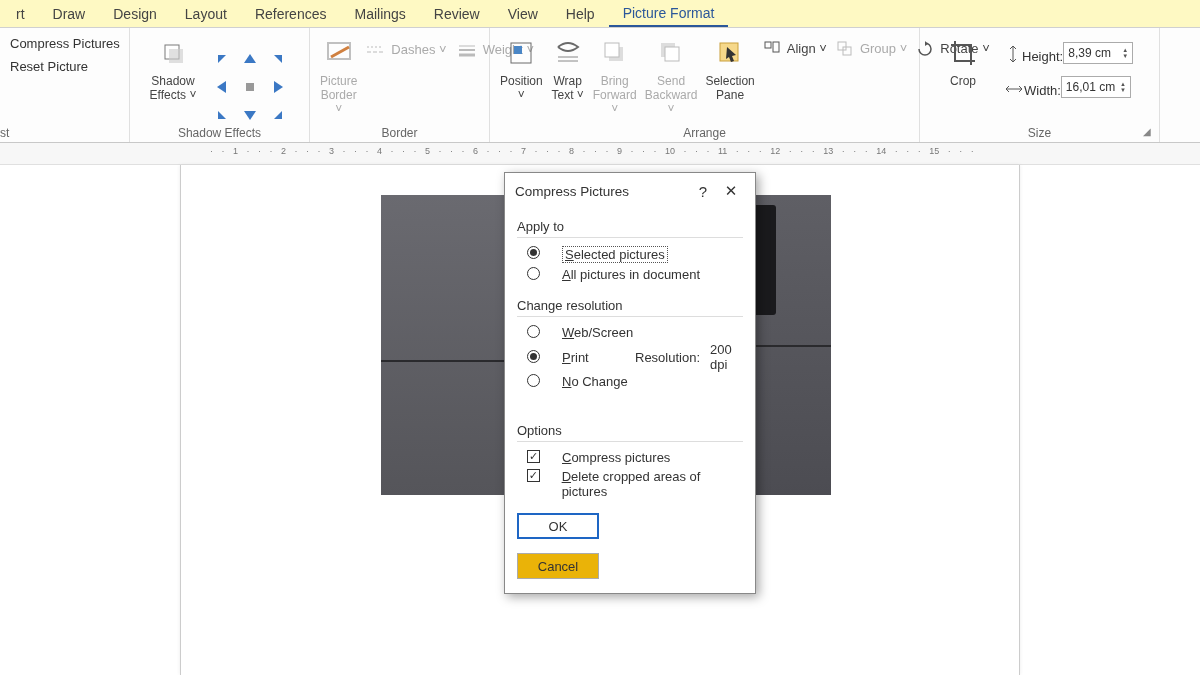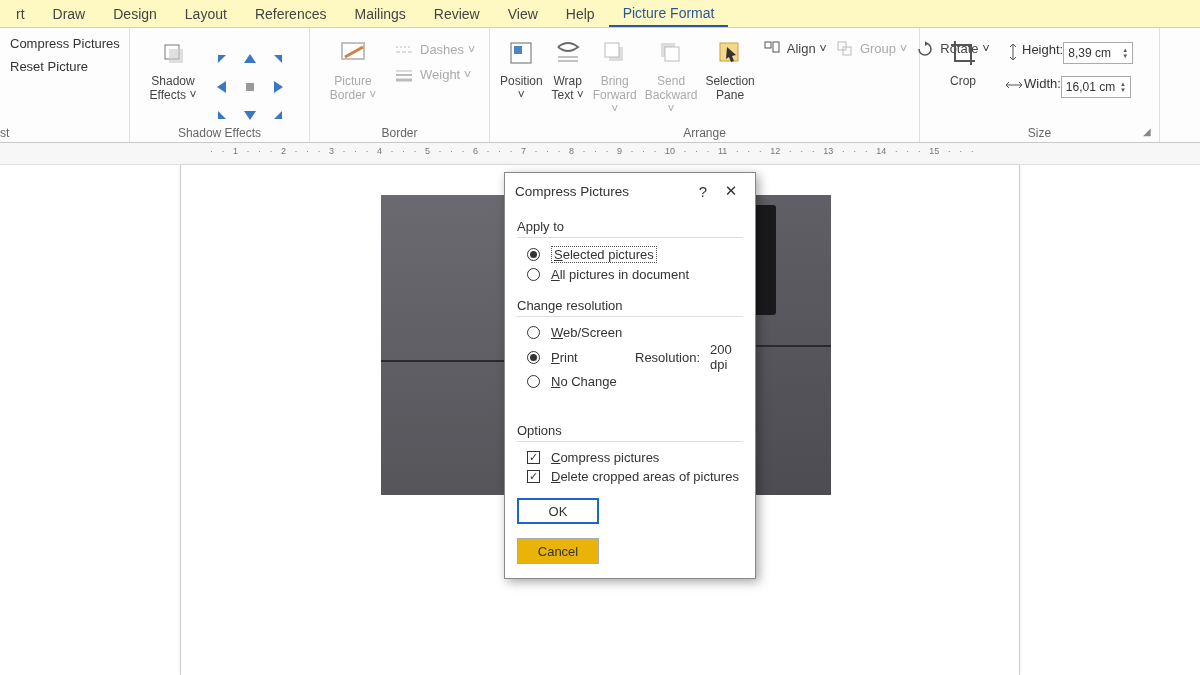--- a/index.html
+++ b/index.html
@@ -16,21 +16,21 @@
   .ribbon-group-label { position: absolute; bottom: 2px; left: 0; right: 0; text-align: center; font-size: 12px; color: #666; }
   .ribbon-body { flex: 1; display: flex; align-items: flex-start; gap: 8px; padding-top: 4px; }
   .rbtn-list { display: flex; flex-direction: column; gap: 8px; }
   .rbtn-list div { font-size: 13px; color: #333; cursor: pointer; white-space: nowrap; }
   .big-btn { display: flex; flex-direction: column; align-items: center; gap: 4px; width: 66px; font-size: 12px; text-align: center; color: #444; cursor: pointer; }
   .big-btn .ico { width: 34px; height: 34px; display: flex; align-items: center; justify-content: center; }
   .big-btn.disabled { color: #aaa; }
   .dim { color: #aaa !important; }
   .small-row { display: flex; align-items: center; gap: 6px; font-size: 13px; color: #444; cursor: pointer; white-space: nowrap; }
   .small-row.dim { color: #aaa; }
-  .size-field { display: flex; align-items: flex-start; gap: 0; }
+  .size-field { display: flex; align-items: flex-end; gap: 0; }
   .size-input { width: 70px; height: 22px; border: 1px solid #ababab; display: flex; align-items: center; padding: 0 4px; font-size: 12px; background: #fff; justify-content: space-between; }
   .spinner { display: flex; flex-direction: column; font-size: 6px; line-height: 6px; color: #555; }
   .launcher { position: absolute; bottom: 4px; right: 4px; width: 12px; height: 12px; font-size: 10px; color: #888; }
 
   
   .ruler { height: 22px; background: #f7f7f7; border-bottom: 1px solid #e0e0e0; position: relative; font-size: 9px; color: #777; overflow: hidden; }
   .ruler-inner { position: absolute; left: 210px; top: 3px; white-space: nowrap; letter-spacing: 0px; }
 
   
   .docarea { background: #fff; height: calc(675px - 28px - 115px - 22px); position: relative; display: flex; justify-content: center; }
@@ -43,21 +43,21 @@
   .fridge-right::after { content: ""; position: absolute; top: 50%; left: 0; right: 0; height: 2px; background: #2a2a2d; }
 
   
   .dialog { position: absolute; top: 172px; left: 504px; width: 252px; background: #fff; border: 1px solid #888; box-shadow: 3px 3px 10px rgba(0,0,0,0.35); z-index: 20; }
   .dialog-title { display: flex; align-items: center; height: 36px; padding: 0 10px; font-size: 13.5px; }
   .dialog-title .t { flex: 1; }
   .dialog-title .h, .dialog-title .x { width: 28px; text-align: center; font-size: 15px; cursor: pointer; }
   .dialog-body { padding: 4px 12px 10px 12px; font-size: 13px; }
   .fieldset-label { margin: 6px 0 6px 0; color: #333; }
   .fieldset-label::after { content: ""; display: block; border-bottom: 1px solid #ddd; margin-top: 3px; }
-  .radio-row, .check-row { display: flex; align-items: center; gap: 11px; padding: 2px 0 2px 10px; }
+  .radio-row, .check-row { display: flex; align-items: flex-start; gap: 22px; padding: 2px 0 2px 10px; }
   .radio { width: 13px; height: 13px; border: 1px solid #333; border-radius: 50%; display: flex; align-items: center; justify-content: center; }
   .radio.checked::after { content: ""; width: 7px; height: 7px; background: #333; border-radius: 50%; }
   .cbox { width: 13px; height: 13px; border: 1px solid #333; display: flex; align-items: center; justify-content: center; font-size: 11px; line-height: 1; }
   .cbox.checked::after { content: "✓"; color: #333; }
   .underline { text-decoration: underline; text-decoration-color: #333; }
   .dotted-focus { border: 1px dotted #555; padding: 0 2px; }
   .dlg-buttons { display: flex; justify-content: center; gap: 14px; padding: 12px 0 4px 0; flex-direction: column; }
   .dlg-btn { width: 82px; height: 26px; border: 1px solid #ababab; background: #eab308; display: flex; align-items: center; justify-content: center; font-size: 13px; cursor: pointer; }
   .dlg-btn.primary { border: 2px solid #1e66c4; background: #fff; }
 
@@ -159,21 +159,21 @@
       <div class="big-btn disabled">
         <span class="ico">
           <svg width="32" height="32">
               <rect x="5" y="6" width="22" height="16" fill="none" stroke="#c0c0c0" stroke-width="2"></rect>
               <path d="M8 20 L26 10" stroke="#d08040" stroke-width="3"></path>
             </svg>
         </span>
         <span style="white-space:pre-line">Picture
 Border ˅</span>
       </div>
-      <div style="display:flex;flex-direction:column;gap:10px;padding-top:6px">
+      <div style="display:flex;flex-direction:row;gap:10px;padding-top:6px">
         <div class="small-row dim">
           <svg width="20" height="14">
               <line x1="2" y1="4" x2="18" y2="4" stroke="#bbb" stroke-dasharray="2 2"></line>
               <line x1="2" y1="9" x2="18" y2="9" stroke="#bbb" stroke-dasharray="4 2"></line>
             </svg>
           <span>Dashes ˅</span>
         </div>
         <div class="small-row dim">
           <svg width="20" height="14">
               <line x1="2" y1="3" x2="18" y2="3" stroke="#bbb" stroke-width="1"></line>

